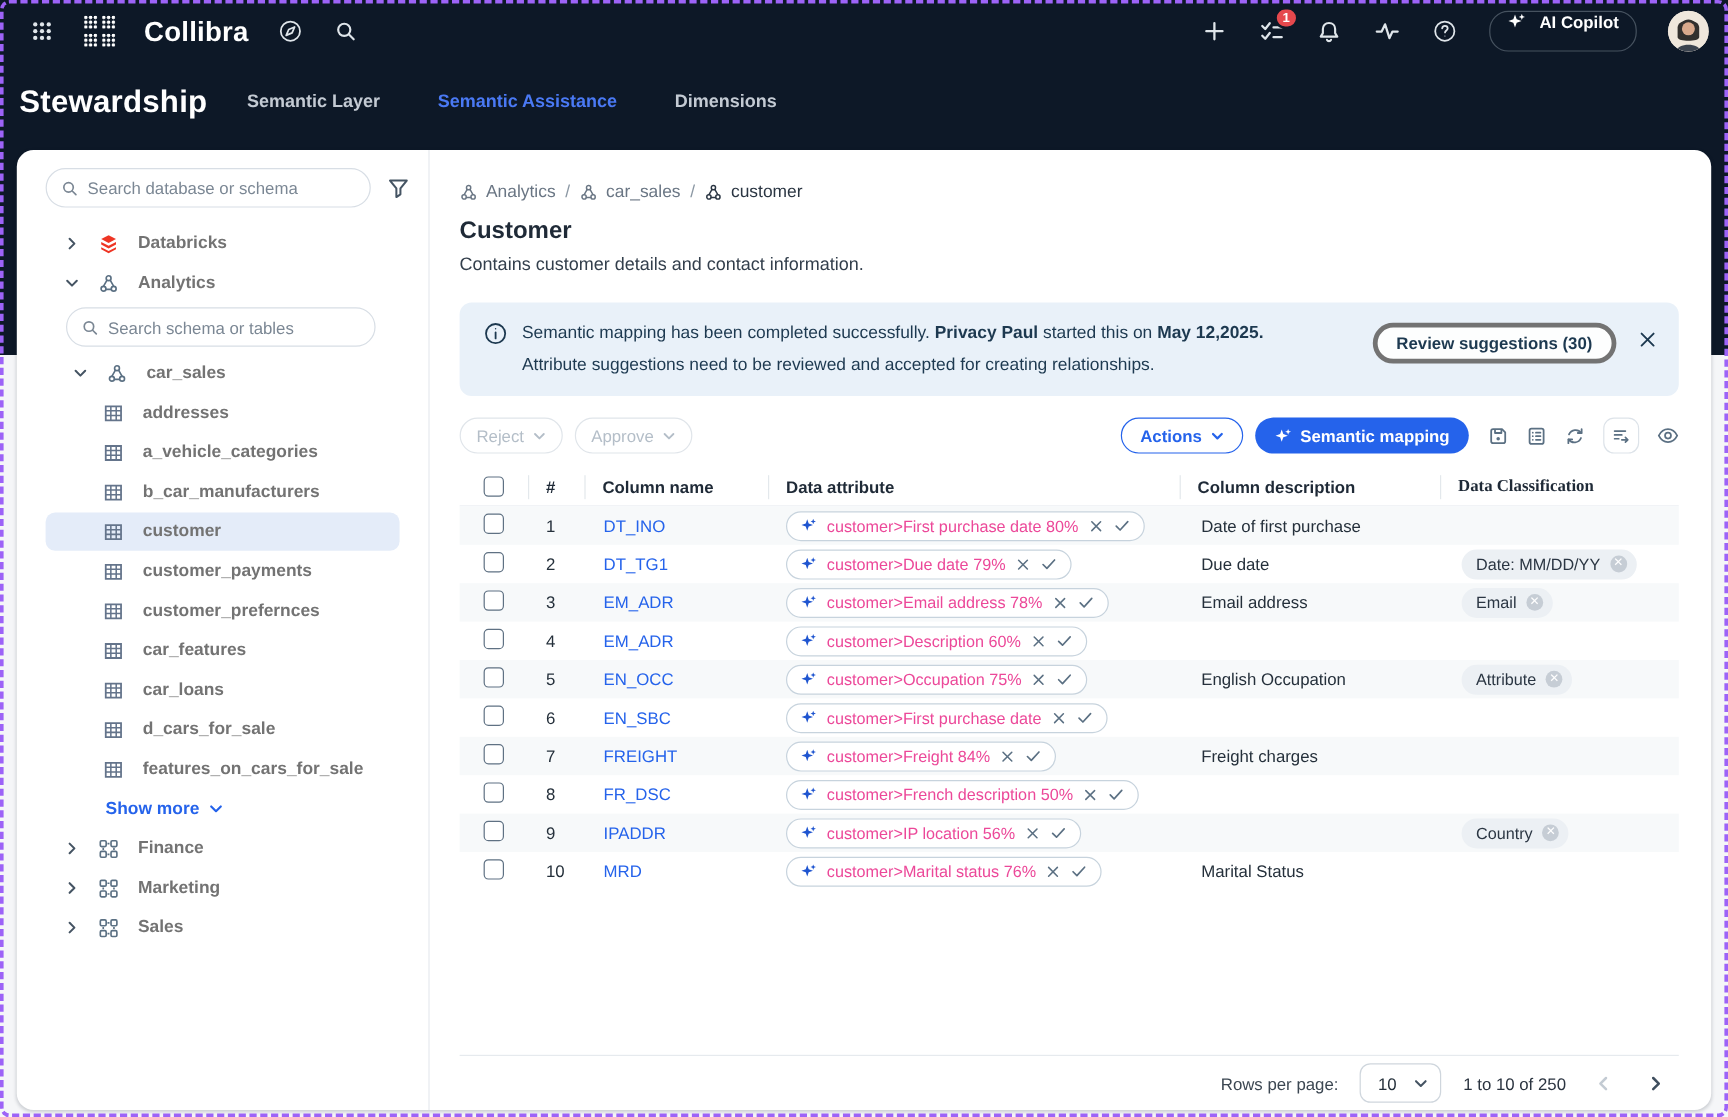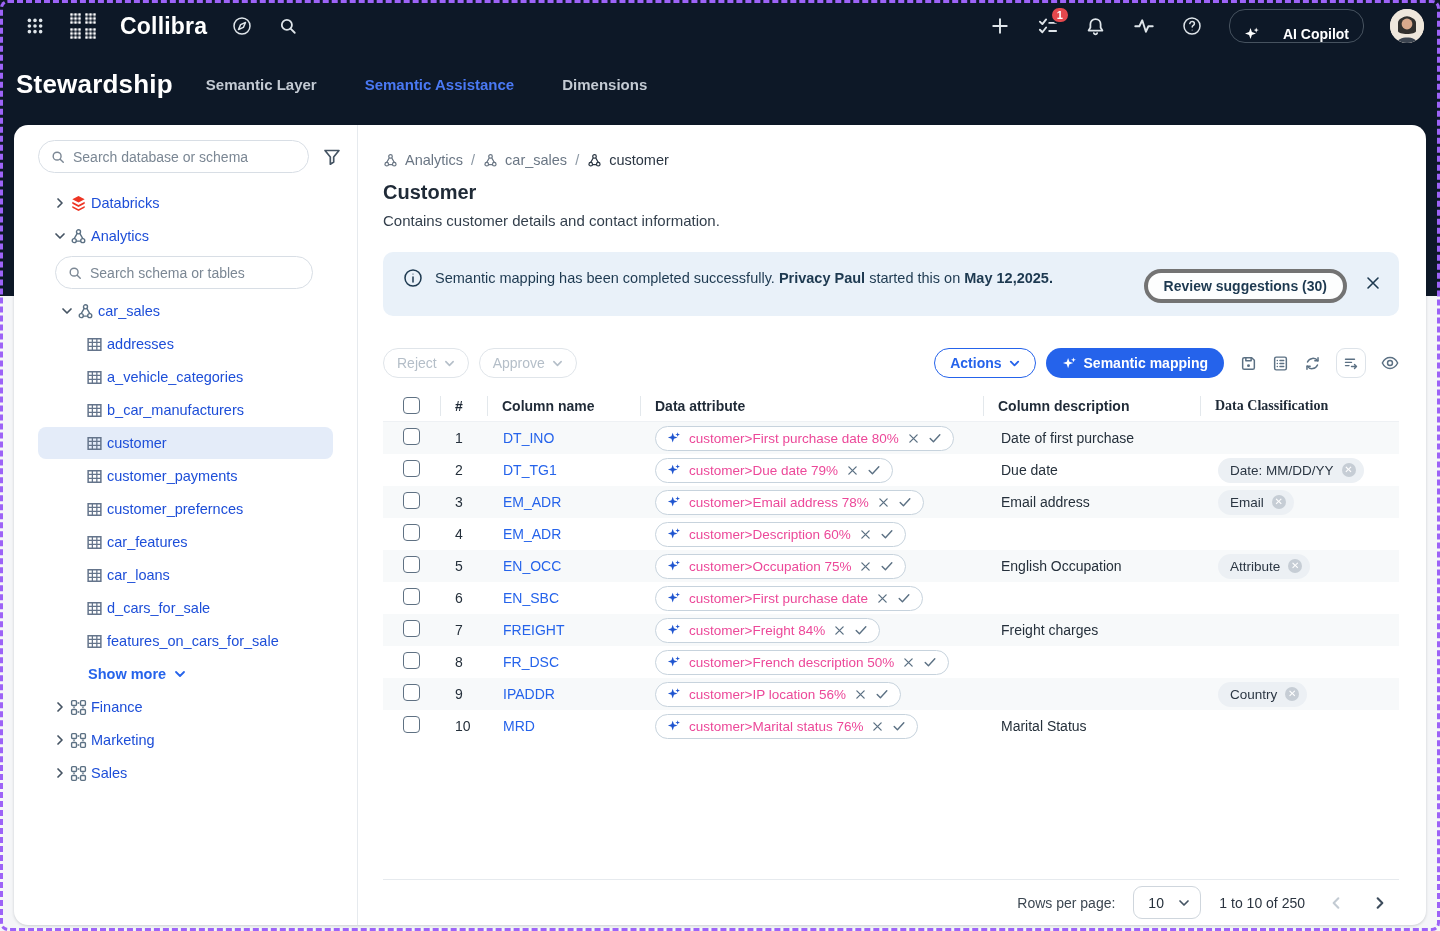--- a/index.html
+++ b/index.html
@@ -20,42 +20,42 @@
   .logo-q{ width:11px; height:11px;
     background-image:radial-gradient(circle,#fff 1.4px,transparent 1.7px);
     background-size:4px 4px; background-position:center; }
   .brand-name{ font-size:23px; font-weight:600; letter-spacing:.2px; }
   .tb-icon{ width:22px; height:22px; display:flex; align-items:center; justify-content:center; color:#dfe5ea; }
   .topbar .right{ margin-left:auto; display:flex; align-items:center; gap:26px; }
   .badge-wrap{ position:relative; }
   .badge{ position:absolute; top:-9px; right:-11px; min-width:18px; height:18px; border-radius:9px;
     background:#e5484d; color:#fff; font-size:11px; font-weight:700; display:flex; align-items:center;
     justify-content:center; padding:0 5px; border:2px solid #0d1827; }
-  .copilot-btn{ display:flex; align-items:flex-end; gap:23px; height:34px; padding:0 14px;
+  .copilot-btn{ display:flex; align-items:flex-start; gap:11px; height:34px; padding:0 14px;
     border:1px solid #46525f; border-radius:16px; color:#fff; font-size:14px; font-weight:600; background:transparent; cursor:pointer;}
   .avatar{ width:34px; height:34px; border-radius:50%; overflow:hidden; background:#e8ded2; }
   
   .subnav{ height:64px; display:flex; align-items:center; padding:0 16px; color:#fff; }
   .subnav-title{ font-size:26px; font-weight:700; letter-spacing:.2px; }
   .subnav-tabs{ display:flex; align-items:center; margin-left:33px; gap:48px; }
   .subnav-tab{ font-size:15px; color:#c3cad3; font-weight:600; cursor:pointer; }
   .subnav-tab.active{ color:#4a79f4; }
   
   .panel{ margin:9px 14px 6px 14px; height:800px; background:#fff; border-radius:14px;
     display:flex; overflow:hidden; position:relative; z-index:2; box-shadow:0 1px 3px rgba(10,20,40,.18); }
   
   .sidebar{ width:344px; border-right:1px solid #e6eaee; padding-top:15px; flex-shrink:0; }
   .sb-search-row{ display:flex; align-items:center; gap:14px; padding:0 16px 0 24px; margin-bottom:14px; }
   .search-box{ flex:1; height:33px; border:1px solid #d8dee5; border-radius:17px; display:flex;
     align-items:center; gap:8px; padding:0 12px; background:#fff; }
   .search-box input{ border:none; outline:none; font-size:14px; color:#333f4c; width:100%;
     font-family:"Liberation Sans",sans-serif; background:transparent;}
   .search-box input::placeholder{ color:#7b8794; }
-  .sb-item{ height:32px; display:flex; align-items:center; gap:4px; margin:1px 24px; border-radius:8px;
-    font-size:14.5px; color:#1d4ed8; cursor:pointer; }
+  .sb-item{ height:32px; display:flex; align-items:center; gap:16px; margin:1px 24px; border-radius:8px;
+    font-size:14.5px; color:#737373; cursor:pointer;font-weight:bold; }
   .sb-item.selected{ background:#e4ecf9; }
   .ind-1{ padding-left:16px; } .ind-sch{ padding-left:23px; } .ind-tbl{ padding-left:48px; }
   .nested-search{ margin:4px 24px 6px 41px; }
   .nested-search .search-box{ width:258px; }
   .show-more{ color:#2563eb; font-weight:600; padding-left:50px; gap:8px;}
   .chev{ flex-shrink:0; color:#455463; display:flex; }
   .sb-label{ white-space:nowrap; }
   
   .content{ flex:1; display:flex; flex-direction:column; padding:0 27px 0 25px; min-width:0; }
   .breadcrumb{ margin-top:27px; display:flex; align-items:center; gap:8px; font-size:14.5px; color:#6a7684; }
@@ -68,21 +68,21 @@
   .banner{ margin-top:23px; background:#e9f1f9; border-radius:10px; padding:13px 18px 13px 20px;
     display:flex; align-items:flex-start; gap:12px; color:#1d3950; }
   .banner-text{ font-size:14.5px; line-height:26px; flex:1; }
   .banner-text b{ font-weight:700; }
   .banner-info{ margin-top:3px; flex-shrink:0; }
   .review-btn{ height:34px; border:4px solid #737373; border-radius:17px; background:#fdfefe;
     color:#1d3950; font-size:14px; font-weight:600; padding:0 16px; margin:4px 6px 0 12px; cursor:pointer;
     white-space:nowrap; font-family:"Liberation Sans",sans-serif;}
   .banner-close{ margin-top:10px; color:#1d3950; cursor:pointer; flex-shrink:0; display:flex;}
   
-  .toolbar{ margin-top:32px; display:flex; align-items:center; }
+  .toolbar{ margin-top:18px; display:flex; align-items:center; }
   .pill-btn{ height:30px; border-radius:15px; font-size:14px; display:flex; align-items:center; gap:7px;
     padding:0 13px; background:#fff; cursor:pointer; font-family:"Liberation Sans",sans-serif;}
   .pill-btn.disabled{ border:1px solid #e0e5ea; color:#b4bec8; cursor:default; }
   .pill-btn + .pill-btn{ margin-left:10px; }
   .toolbar .spacer{ flex:1; }
   .actions-btn{ border:1.5px solid #2563eb; color:#2563eb; font-weight:700; padding:0 15px; }
   .semantic-btn{ background:#2563eb; color:#fff; border:none; font-weight:700; padding:0 16px; margin-left:10px; }
   .tool-icons{ display:flex; align-items:center; gap:15px; margin-left:16px; color:#5b7083; }
   .tool-icon{ display:flex; align-items:center; justify-content:center; cursor:pointer; }
   .tool-icon.boxed{ width:30px; height:30px; border:1px solid #dde3e9; border-radius:9px; }
@@ -511,20 +511,21 @@
       <div class="banner">
         <span class="banner-info">
           <svg width="20" height="20" viewBox="0 0 20 20" fill="none" stroke="#1d3950" stroke-width="1.5">
             <circle cx="10" cy="10" r="8"></circle>
             <path d="M10 9v5" stroke-linecap="round"></path>
             <circle cx="10" cy="6" r="0.6" fill="#1d3950" stroke="none"></circle>
           </svg>
         </span>
         <div class="banner-text">
           <span>Semantic mapping has been completed successfully. </span><b>Privacy Paul</b><span> started this on </span><b>May 12,2025.</b><br>
+          <span>Attribute suggestions need to be reviewed and accepted for creating relationships.</span>
         </div>
         <button class="review-btn">Review suggestions (30)</button>
         <span class="banner-close">
           <svg width="16" height="16" viewBox="0 0 16 16" fill="none" stroke="currentColor" stroke-width="1.6" stroke-linecap="round">
               <path d="M3 3 L13 13 M13 3 L3 13"></path>
             </svg>
         </span>
       </div>
 
       <div class="toolbar">

